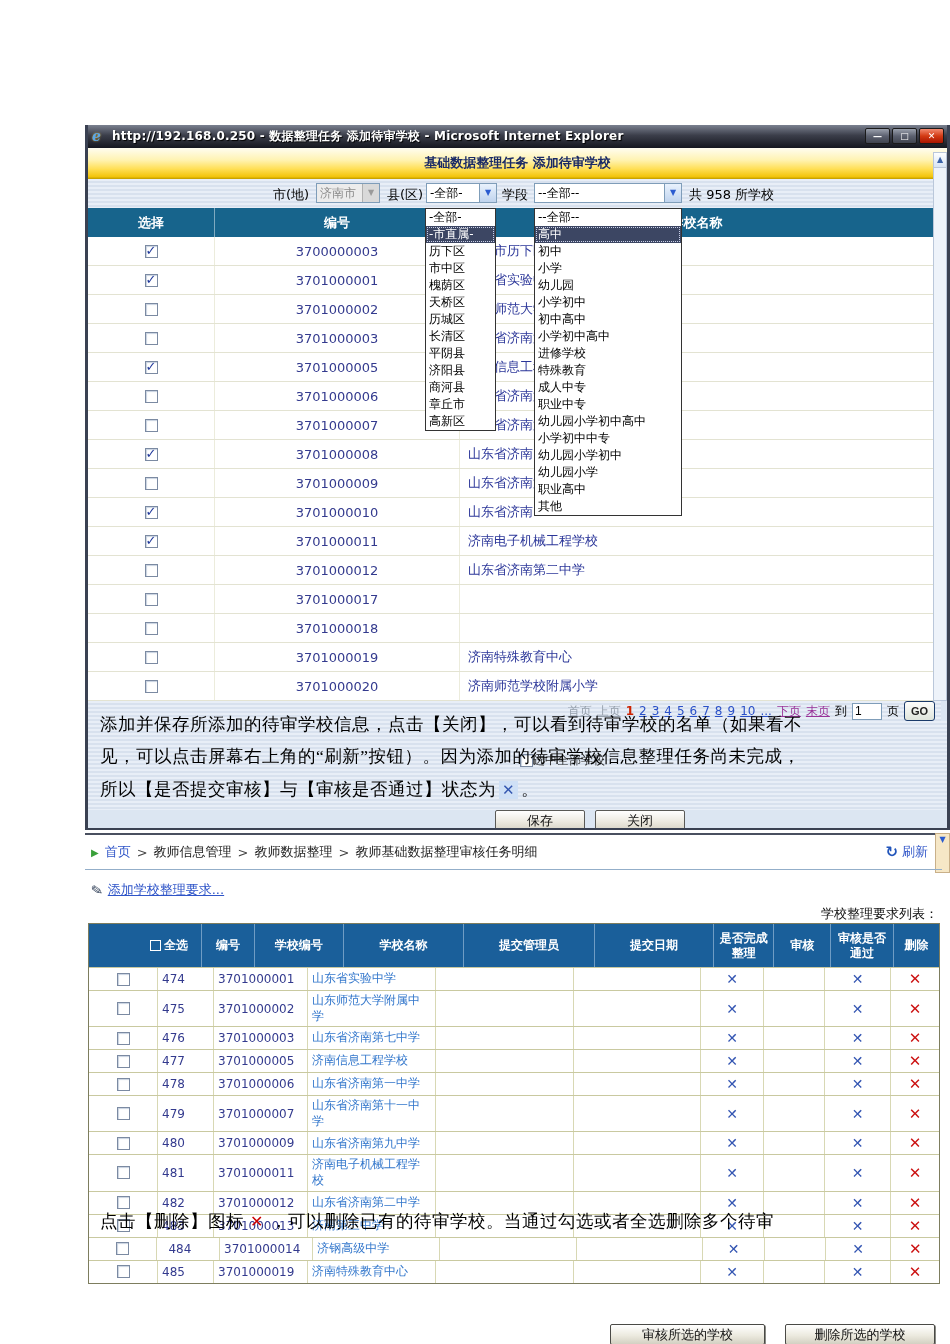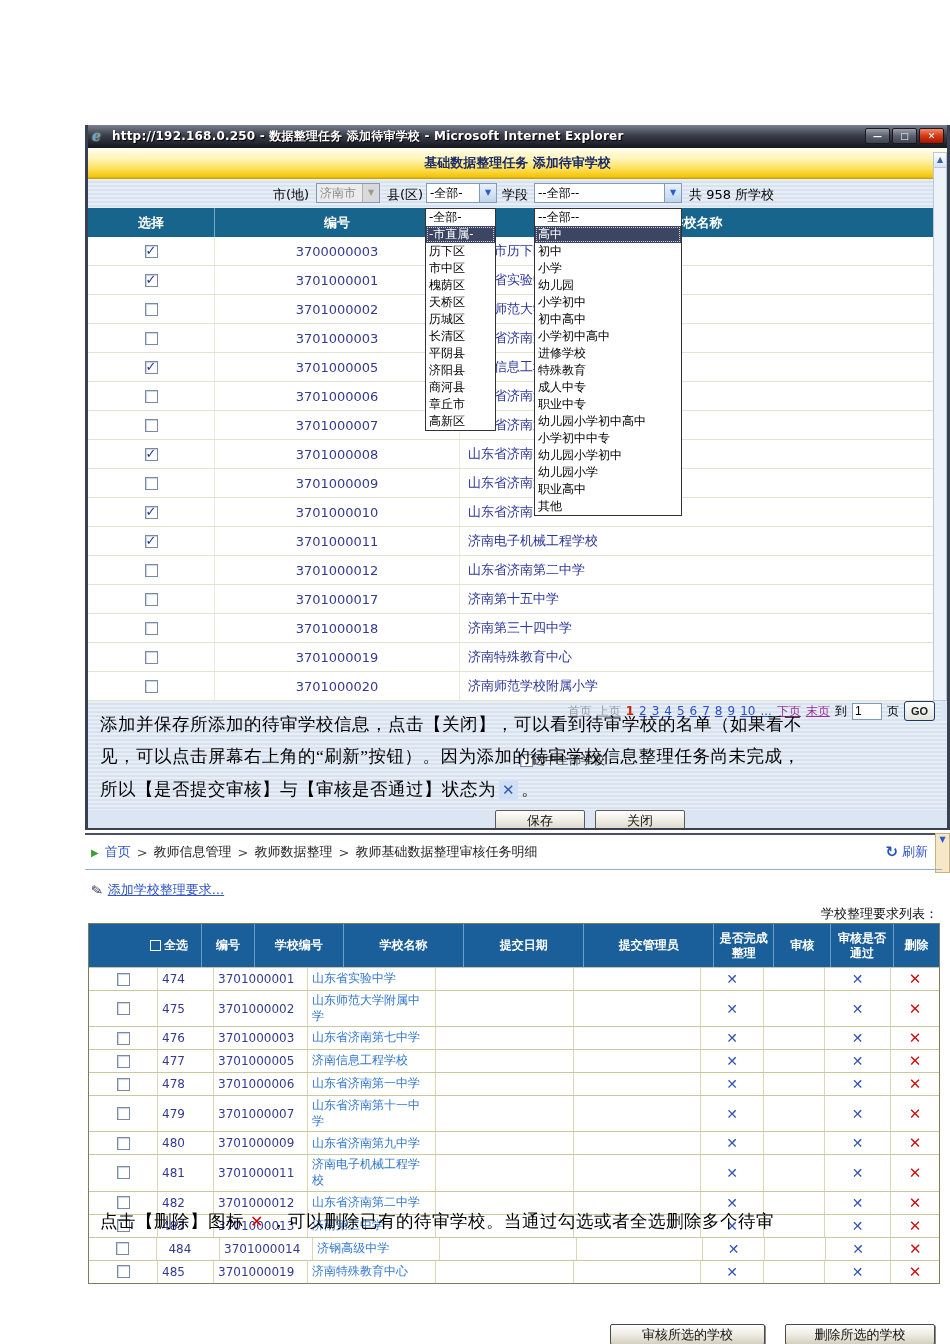--- a/index.html
+++ b/index.html
@@ -262,28 +262,26 @@
           <div class="cb" data-interactable="true"></div>
         </div>
         <div class="tc c2" data-interactable="false">3701000012</div>
         <div class="tc c3" data-interactable="false">山东省济南第二中学</div>
       </div>
       <div class="trow" data-interactable="false">
         <div class="tc c1" data-interactable="false">
           <div class="cb" data-interactable="true"></div>
         </div>
         <div class="tc c2" data-interactable="false">3701000017</div>
-        <div class="tc c3" data-interactable="false">济南第十五中学</div>
       </div>
       <div class="trow" data-interactable="false">
         <div class="tc c1" data-interactable="false">
           <div class="cb" data-interactable="true"></div>
         </div>
         <div class="tc c2" data-interactable="false">3701000018</div>
-        <div class="tc c3" data-interactable="false">济南第三十四中学</div>
       </div>
       <div class="trow" data-interactable="false">
         <div class="tc c1" data-interactable="false">
           <div class="cb" data-interactable="true"></div>
         </div>
         <div class="tc c2" data-interactable="false">3701000019</div>
         <div class="tc c3" data-interactable="false">济南特殊教育中心</div>
       </div>
       <div class="trow" data-interactable="false">
         <div class="tc c1" data-interactable="false">
@@ -393,22 +391,22 @@
     <span class="atext">添加学校整理要求...</span>
   </div>
   <div class="listtitle" data-interactable="false">学校整理要求列表：</div>
 
   <div class="btable" data-interactable="false">
     <div class="bhead" id="bhead" data-interactable="false">
         <div class="bhc" data-interactable="false" style="width: 69px;"><span class="hcb" data-interactable="true"></span><span data-interactable="false">全选</span></div>
         <div class="bhc" data-interactable="false" style="width: 56px;"><span data-interactable="false">编号</span></div>
         <div class="bhc" data-interactable="false" style="width: 94px;"><span data-interactable="false">学校编号</span></div>
         <div class="bhc" data-interactable="false" style="width: 128px;"><span data-interactable="false">学校名称</span></div>
+        <div class="bhc" data-interactable="false" style="width: 138px;"><span data-interactable="false">提交管理员</span></div>
         <div class="bhc" data-interactable="false" style="width: 127px;"><span data-interactable="false">提交日期</span></div>
-        <div class="bhc" data-interactable="false" style="width: 138px;"><span data-interactable="false">提交管理员</span></div>
         <div class="bhc" data-interactable="false" style="width: 63px;"><span data-interactable="false">是否完成
 整理</span></div>
         <div class="bhc" data-interactable="false" style="width: 61px;"><span data-interactable="false">审核</span></div>
         <div class="bhc" data-interactable="false" style="width: 66px;"><span data-interactable="false">审核是否
 通过</span></div>
         <div class="bhc" data-interactable="false" style="width: 48px; align-items: center;"><span data-interactable="false">删除</span></div>
       </div>
     <div id="brows">
         <div class="brow" data-interactable="false">
           <div class="bc center" data-interactable="false" style="width: 69px;">

